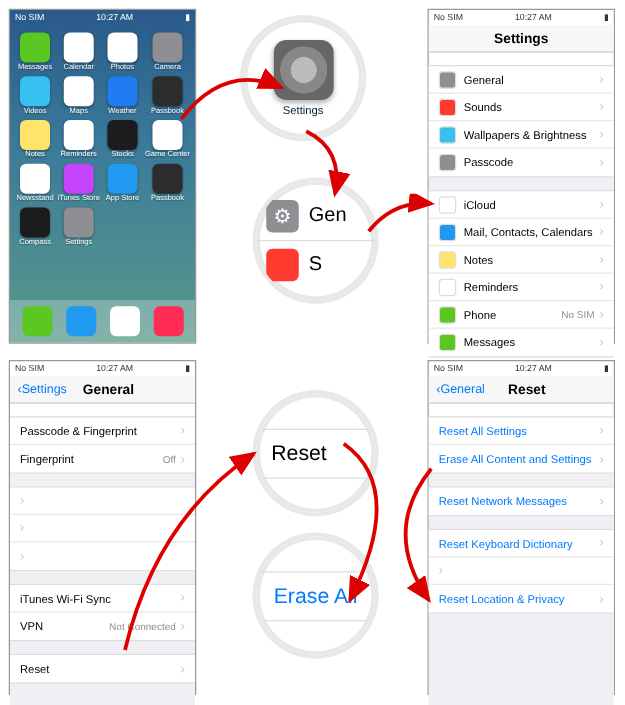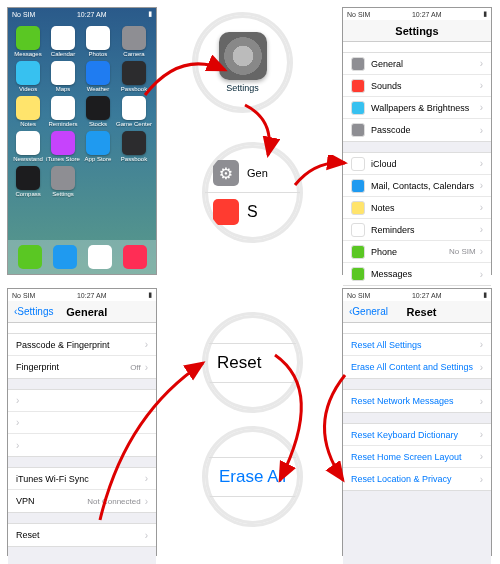--- a/index.html
+++ b/index.html
@@ -272,41 +272,40 @@
           <span class="lbl">Reset Network Messages</span>
           <span class="chev">›</span>
         </div>
       </div>
     <div class="group" id="reset-g3">
         <div class="row link">
           <span class="lbl">Reset Keyboard Dictionary</span>
           <span class="chev">›</span>
         </div>
         <div class="row link">
-          <span class="lbl">Reset Home Screen Layout</span>
           <span class="chev">›</span>
         </div>
         <div class="row link">
           <span class="lbl">Reset Location &amp; Privacy</span>
           <span class="chev">›</span>
         </div>
       </div>
   </div>
 </div>
 
 <div class="circle" style="left:195px;top:15px;width:95px;height:95px;flex-direction:column">
   <div style="width:48px;height:48px;border-radius:10px;background:radial-gradient(circle,#bbb 30%,#888 31%,#888 55%,#666 56%);box-shadow:0 2px 4px rgba(0,0,0,0.3)"></div>
   <div style="font-size:9px;color:#023;margin-top:3px">Settings</div>
 </div>
 
 <div class="circle" style="left:205px;top:145px;width:95px;height:95px">
   <div style="width:100%">
     <div style="display:flex;align-items:center;padding:6px 8px;border-bottom:1px solid #ddd">
       <div style="width:26px;height:26px;border-radius:5px;background:#8e8e93;margin-right:8px;display:flex;align-items:center;justify-content:center;color:#fff;font-size:16px">⚙</div>
-      <span style="font-size:11px">Gen</span>
+      <span style="font-size:16px">Gen</span>
     </div>
     <div style="display:flex;align-items:center;padding:6px 8px">
       <div style="width:26px;height:26px;border-radius:5px;background:#ff3b30;margin-right:8px"></div>
       <span style="font-size:16px">S</span>
     </div>
   </div>
 </div>
 
 <div class="circle" style="left:205px;top:315px;width:95px;height:95px">
   <div style="width:100%;display:flex;align-items:center;padding:0 12px;height:40px;border-top:1px solid #ddd;border-bottom:1px solid #ddd">

